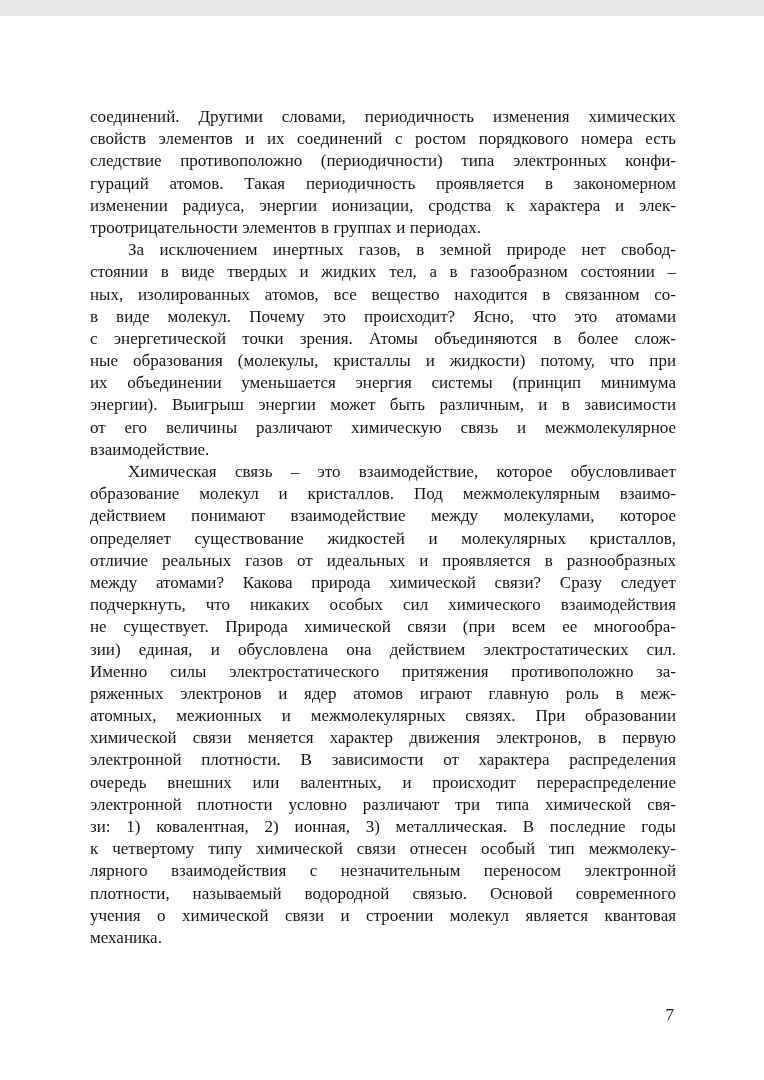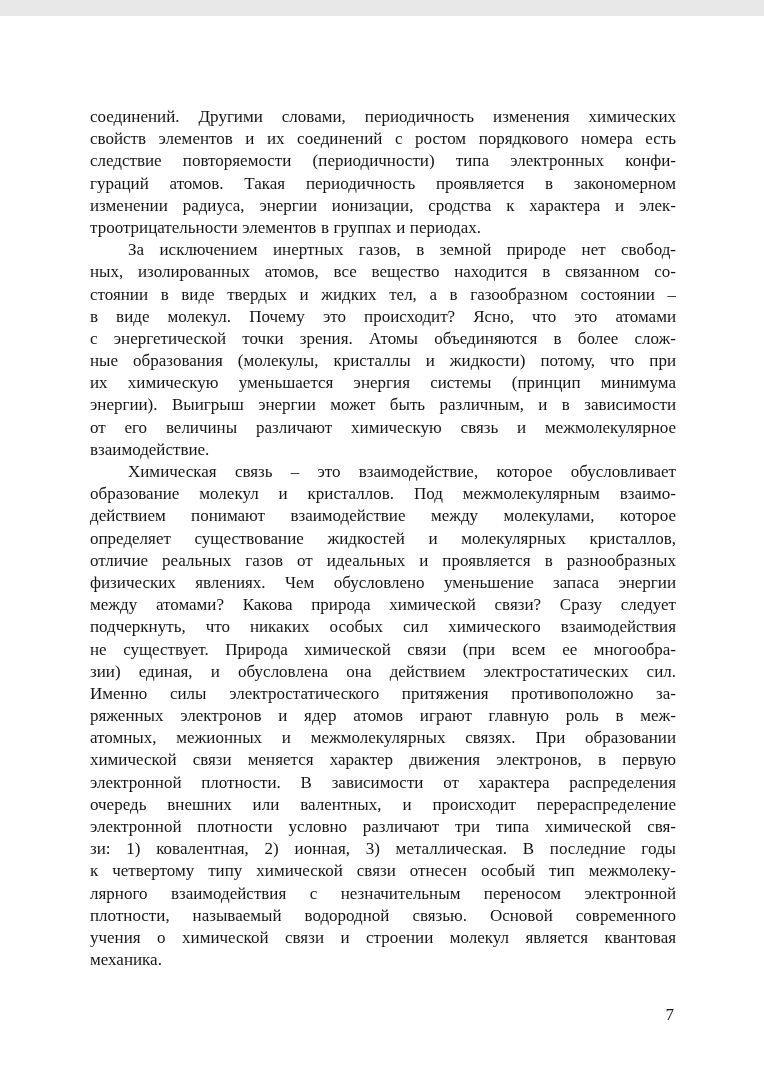--- a/index.html
+++ b/index.html
@@ -53,44 +53,43 @@
   }
 </style>
 </head>
 <body>
 
 <div class="page">
   <div class="text-block" id="text-block">
       <div class="para">
         <div class="line">соединений. Другими словами, периодичность изменения химических</div>
         <div class="line">свойств элементов и их соединений с ростом порядкового номера есть</div>
-        <div class="line">следствие повторяемости (периодичности) типа электронных конфи-</div>
+        <div class="line">следствие противоположно (периодичности) типа электронных конфи-</div>
         <div class="line">гураций атомов. Такая периодичность проявляется в закономерном</div>
         <div class="line">изменении радиуса, энергии ионизации, сродства к характера и элек-</div>
         <div class="line last">троотрицательности элементов в группах и периодах.</div>
       </div>
       <div class="para">
         <div class="line indent">За исключением инертных газов, в земной природе нет свобод-</div>
+        <div class="line">стоянии в виде твердых и жидких тел, а в газообразном состоянии –</div>
         <div class="line">ных, изолированных атомов, все вещество находится в связанном со-</div>
-        <div class="line">стоянии в виде твердых и жидких тел, а в газообразном состоянии –</div>
         <div class="line">в виде молекул. Почему это происходит? Ясно, что это атомами</div>
         <div class="line">с энергетической точки зрения. Атомы объединяются в более слож-</div>
         <div class="line">ные образования (молекулы, кристаллы и жидкости) потому, что при</div>
-        <div class="line">их химическую уменьшается энергия системы (принцип минимума</div>
+        <div class="line">их объединении уменьшается энергия системы (принцип минимума</div>
         <div class="line">энергии). Выигрыш энергии может быть различным, и в зависимости</div>
         <div class="line">от его величины различают химическую связь и межмолекулярное</div>
         <div class="line last">взаимодействие.</div>
       </div>
       <div class="para">
         <div class="line indent">Химическая связь – это взаимодействие, которое обусловливает</div>
         <div class="line">образование молекул и кристаллов. Под межмолекулярным взаимо-</div>
         <div class="line">действием понимают взаимодействие между молекулами, которое</div>
         <div class="line">определяет существование жидкостей и молекулярных кристаллов,</div>
         <div class="line">отличие реальных газов от идеальных и проявляется в разнообразных</div>
-        <div class="line">физических явлениях. Чем обусловлено уменьшение запаса энергии</div>
         <div class="line">между атомами? Какова природа химической связи? Сразу следует</div>
         <div class="line">подчеркнуть, что никаких особых сил химического взаимодействия</div>
         <div class="line">не существует. Природа химической связи (при всем ее многообра-</div>
         <div class="line">зии) единая, и обусловлена она действием электростатических сил.</div>
         <div class="line">Именно силы электростатического притяжения противоположно за-</div>
         <div class="line">ряженных электронов и ядер атомов играют главную роль в меж-</div>
         <div class="line">атомных, межионных и межмолекулярных связях. При образовании</div>
         <div class="line">химической связи меняется характер движения электронов, в первую</div>
         <div class="line">электронной плотности. В зависимости от характера распределения</div>
         <div class="line">очередь внешних или валентных, и происходит перераспределение</div>

